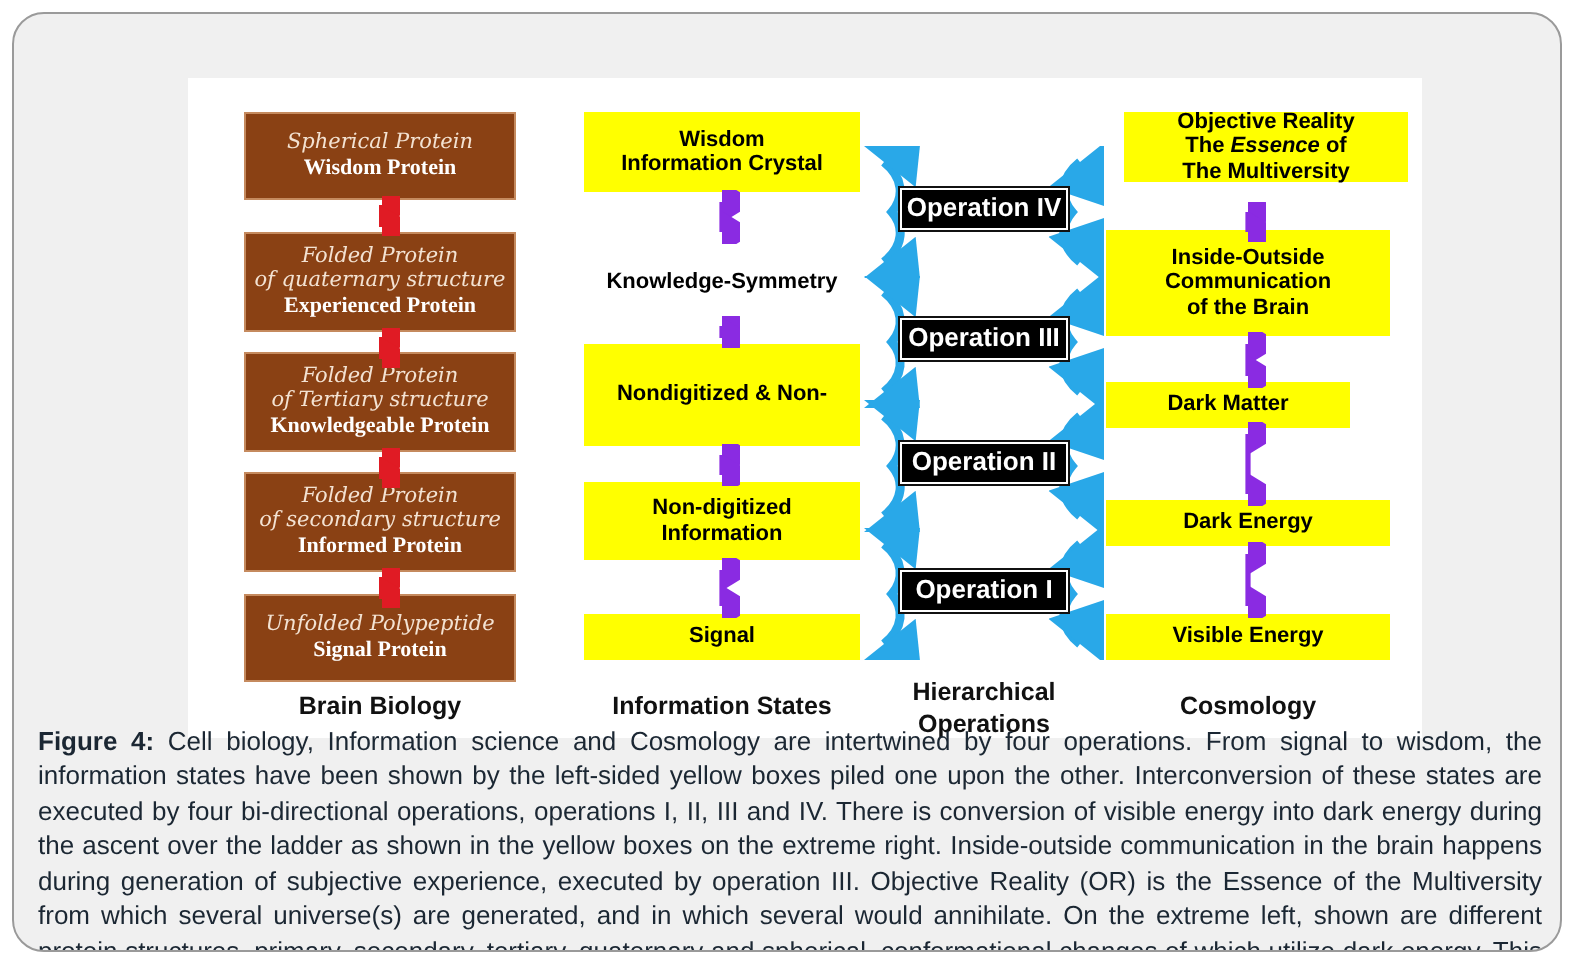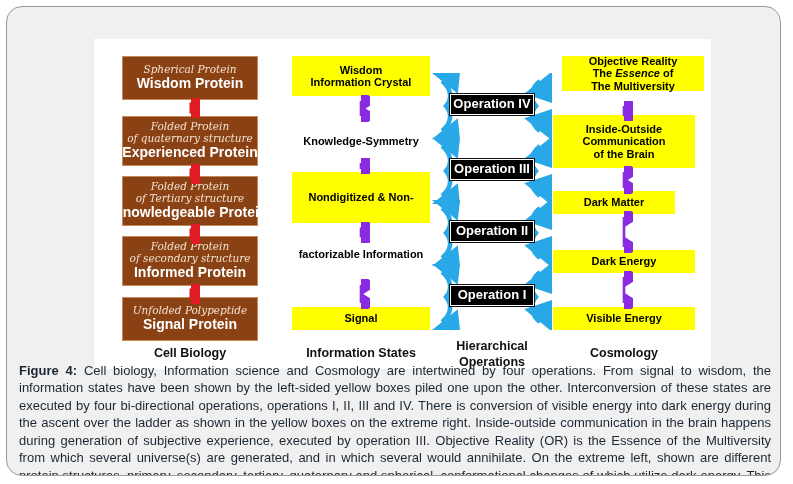--- a/index.html
+++ b/index.html
@@ -46,23 +46,24 @@
   }
   .brown .it{
     font-family:"DejaVu Serif", serif;
     font-style:italic;
     font-size:10.5px;
     color:#f3e2d2;
     white-space:nowrap;
   }
   .brown .bd{
     font-weight:bold;
-    font-size:14px;
+    font-size:11px;
     color:#ffffff;
     white-space:nowrap;
+    font-family:Liberation Serif, serif;
   }
   .yellow{
     background:#ffff00;
     color:#000000;
     font-weight:bold;
     font-size:11px;
     align-items:center;
   }
   .yellow .ln{white-space:nowrap;}
   .yellow .ln em{font-style:italic;}
@@ -159,20 +160,24 @@
       <span class="ln">Information Crystal</span>
     </div>
 
 
     <div class="box yellow" style="left:198px; top:133px; width:138px; height:51px;gap:44px;">
       <span class="ln">Knowledge-Symmetry</span>
       <span class="ln">Nondigitized &amp; Non-</span>
       <span class="ln">factorizable Information</span>
     </div>
 
+    <div class="box yellow" style="left:198px; top:202px; width:138px; height:39px;">
+      <span class="ln">Non-digitized</span>
+      <span class="ln">Information</span>
+    </div>
 
     <div class="box yellow" style="left:198px; top:268px; width:138px; height:23px;">
       <span class="ln">Signal</span>
     </div>
 
     <svg class="arrow" style="left:258px; top:56px;" width="18" height="27" viewBox="0 0 18 27">
       <defs>
           <marker id="pArr" markerWidth="8" markerHeight="8" refX="4" refY="6.5" orient="auto">
             <path d="M0,6.5 L4,0 L8,6.5 Z" fill="#8a2be2"></path>
           </marker>
@@ -255,21 +260,21 @@
       <line x1="9" y1="6" x2="9" y2="22" stroke="#8a2be2" stroke-width="2.6" marker-start="url(#pArr)" marker-end="url(#pArr)"></line>
     </svg>
     <svg class="arrow" style="left:521px; top:172px;" width="18" height="42" viewBox="0 0 18 42">
       <line x1="9" y1="6" x2="9" y2="36" stroke="#8a2be2" stroke-width="2.6" marker-start="url(#pArr)" marker-end="url(#pArr)"></line>
     </svg>
     <svg class="arrow" style="left:521px; top:232px;" width="18" height="38" viewBox="0 0 18 38">
       <line x1="9" y1="6" x2="9" y2="32" stroke="#8a2be2" stroke-width="2.6" marker-start="url(#pArr)" marker-end="url(#pArr)"></line>
     </svg>
 
     <div class="colcap" style="left:28px; top:307px; width:136px;">
-      <span>Cell Biology</span>
+      <span>Brain Biology</span>
     </div>
     <div class="colcap" style="left:188px; top:307px; width:158px;">
       <span>Information States</span>
     </div>
     <div class="colcap" style="left:350px; top:300px; width:96px;">
       <div>Hierarchical</div>
       <div>Operations</div>
     </div>
     <div class="colcap" style="left:459px; top:307px; width:142px;">
       <span>Cosmology</span>

